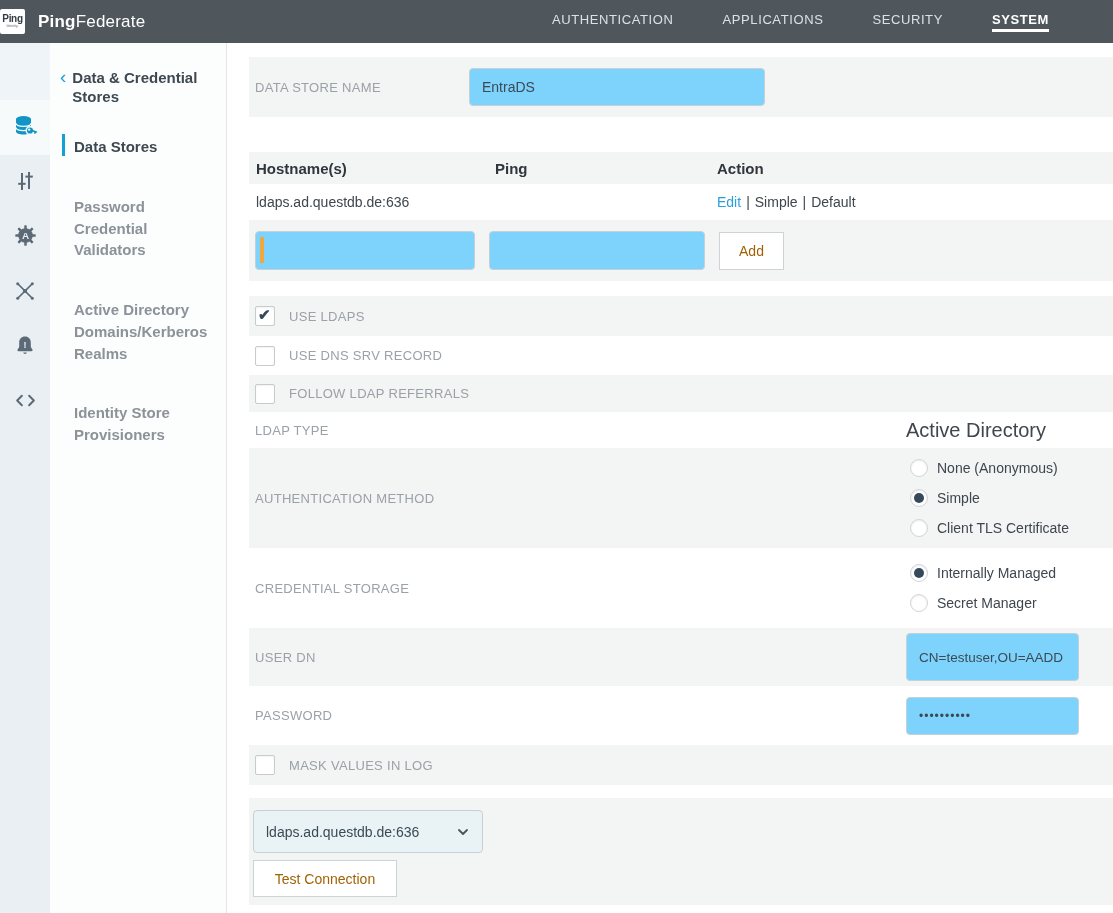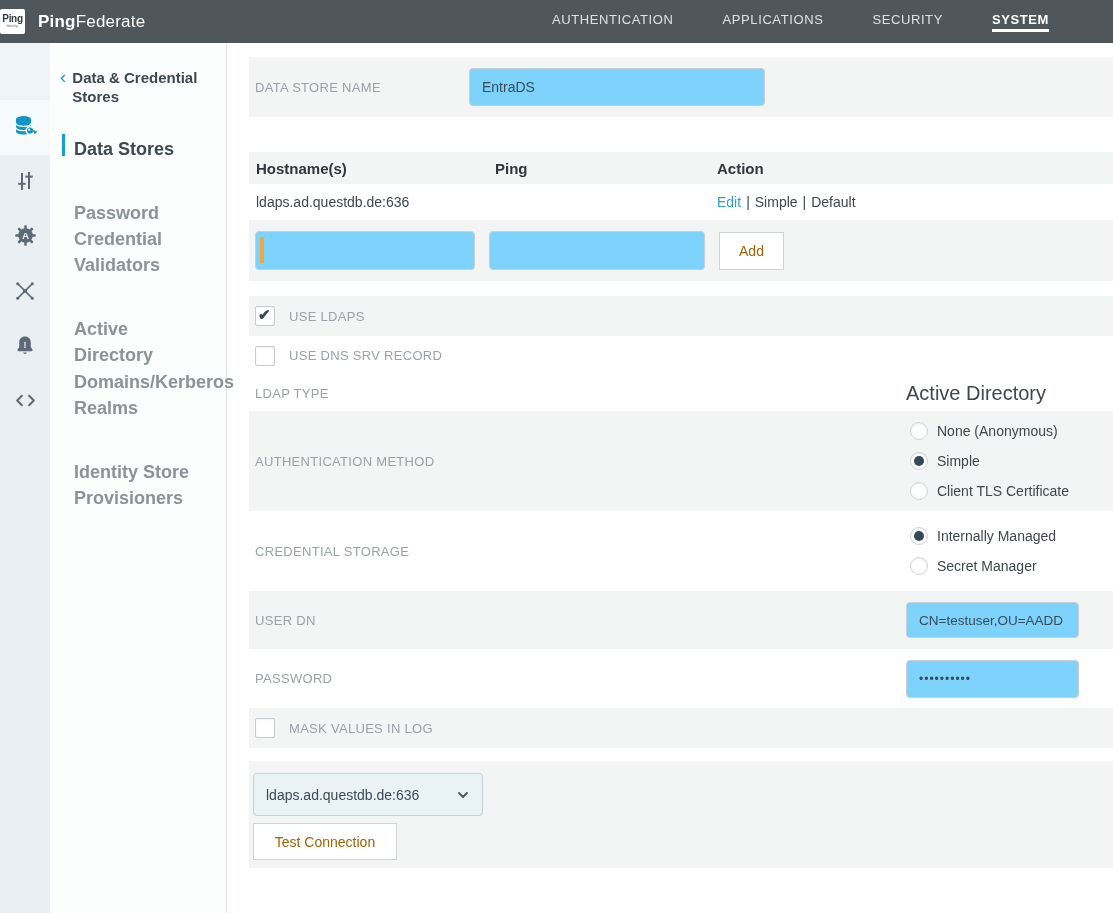--- a/index.html
+++ b/index.html
@@ -24,21 +24,21 @@
   .rail { width:50px; background:#e9eff2; position:relative; flex:none; }
   .rail-top { height:57px; background:#eef4f7; }
   .rail-cell { height:55px; display:flex; align-items:center; justify-content:center; color:#5b6a76; cursor:pointer; }
   .rail-cell.active { background:#f7fafb; color:#1095c5; }
 
   .subnav { width:177px; background:#fcfdfd; border-right:1px solid #e3e6e8; flex:none; padding:25px 14px 0 10px; }
   .subnav-title { display:flex; gap:6px; }
   .subnav-back { color:#1ba0d4; font-size:19px; line-height:18px; cursor:pointer; flex:none; }
   .subnav-title-text { font-size:15px; font-weight:bold; color:#3e4851; line-height:19px; }
   .subnav-items { margin-top:30px; padding-left:14px; }
-  .subnav-item { position:relative; font-size:18px; font-weight:bold; color:#8b9298; line-height:1.45; margin-bottom:38px; cursor:pointer; }
+  .subnav-item { position:relative; font-size:15px; font-weight:bold; color:#8b9298; line-height:1.45; margin-bottom:38px; cursor:pointer; }
   .subnav-item.active { color:#3e4851; }
   .subnav-item.active::before { content:''; position:absolute; left:-12px; top:-2px; width:3px; height:22px; background:#14a0d4; }
 
   .main { flex:1; padding-left:22px; background:#fff; }
 
   
   .row { position:relative; display:flex; align-items:center; padding-left:6px; }
   .row.gray { background:#f3f4f4; }
   .spacer { background:#fff; }
   .flabel { color:#9aa1a7; font-size:13px; letter-spacing:0.3px; }
@@ -231,20 +231,24 @@
       <div class="spacer" style="height:15px"></div>
 
       <div class="row gray" style="height:40px">
         <span class="checkbox checked"></span>
         <span class="flabel cb-label">USE LDAPS</span>
       </div>
       <div class="row" style="height:39px">
         <span class="checkbox"></span>
         <span class="flabel cb-label">USE DNS SRV RECORD</span>
       </div>
+      <div class="row gray" style="height:37px">
+        <span class="checkbox"></span>
+        <span class="flabel cb-label">FOLLOW LDAP REFERRALS</span>
+      </div>
 
       <div class="row" style="height:36px">
         <span class="flabel">LDAP TYPE</span>
         <span class="val-col dark" style="font-size:20px">Active Directory</span>
       </div>
 
       <div class="row gray" style="height:100px">
         <span class="flabel">AUTHENTICATION METHOD</span>
         <div class="val-col" style="left:661px">
           <div class="opt-row">
@@ -271,21 +275,21 @@
           </div>
           <div class="opt-row">
             <span class="radio"></span>
             <span class="opt-label">Secret Manager</span>
           </div>
         </div>
       </div>
 
       <div class="row gray" style="height:58px">
         <span class="flabel">USER DN</span>
-        <input class="tinput val-col" style="width: 173px; height: 36px; font-size: 13.5px;" value="CN=testuser,OU=AADD">
+        <input class="tinput val-col" style="width: 173px; height: 48px; font-size: 13.5px;" value="CN=testuser,OU=AADD">
       </div>
 
       <div class="row" style="height:59px">
         <span class="flabel">PASSWORD</span>
         <input class="tinput val-col" style="width: 173px; height: 38px; font-size: 12px; letter-spacing: 1px;" value="••••••••••">
       </div>
 
       <div class="row gray" style="height:40px">
         <span class="checkbox"></span>
         <span class="flabel cb-label">MASK VALUES IN LOG</span>

